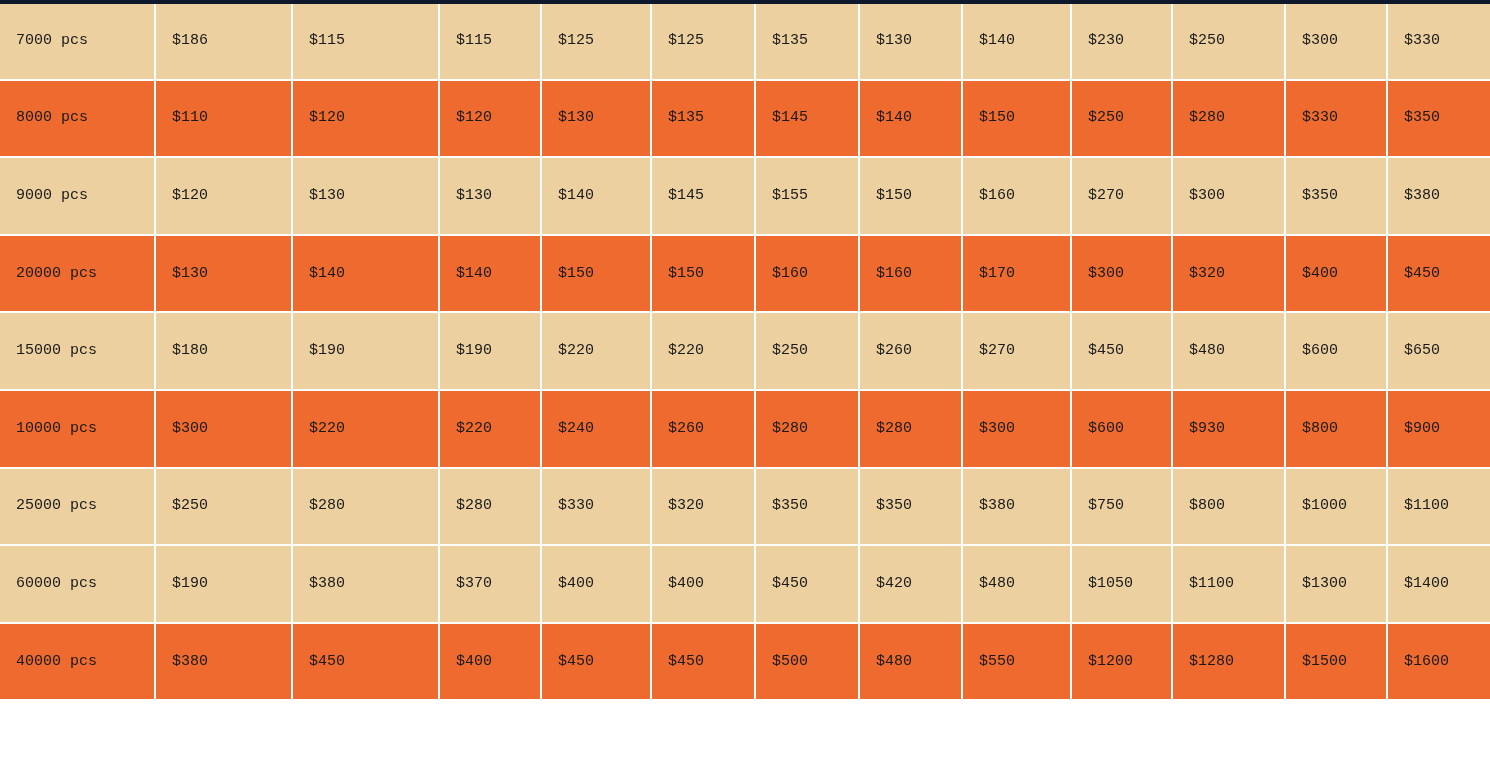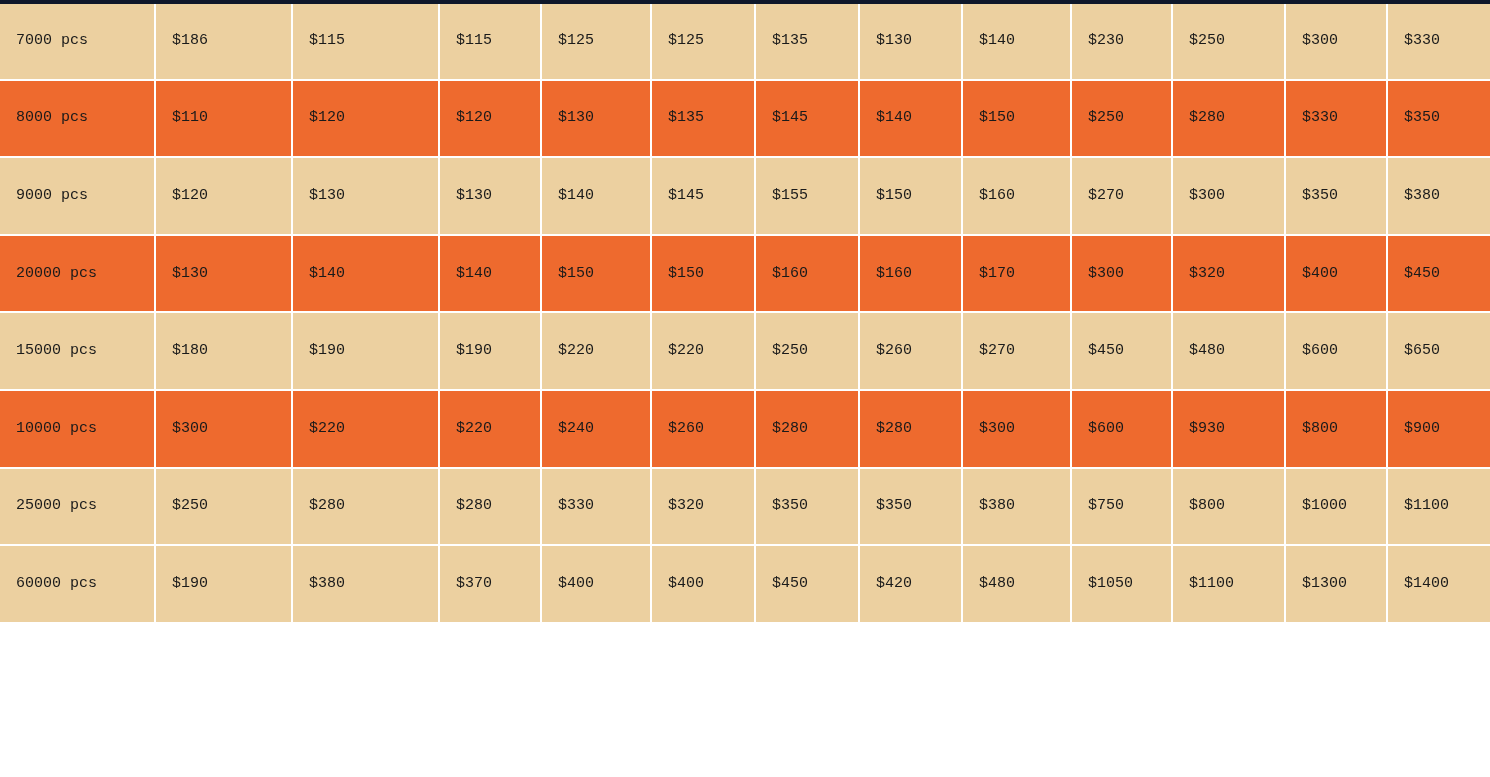--- a/index.html
+++ b/index.html
@@ -198,14 +198,29 @@
         <td>$400</td>
         <td>$400</td>
         <td>$450</td>
         <td>$420</td>
         <td>$480</td>
         <td>$1050</td>
         <td>$1100</td>
         <td>$1300</td>
         <td>$1400</td>
       </tr>
+      <tr class="row-orange">
+        <td>40000 pcs</td>
+        <td>$380</td>
+        <td>$450</td>
+        <td>$400</td>
+        <td>$450</td>
+        <td>$450</td>
+        <td>$500</td>
+        <td>$480</td>
+        <td>$550</td>
+        <td>$1200</td>
+        <td>$1280</td>
+        <td>$1500</td>
+        <td>$1600</td>
+      </tr>
     </tbody>
 </table>
 
 </body></html>

